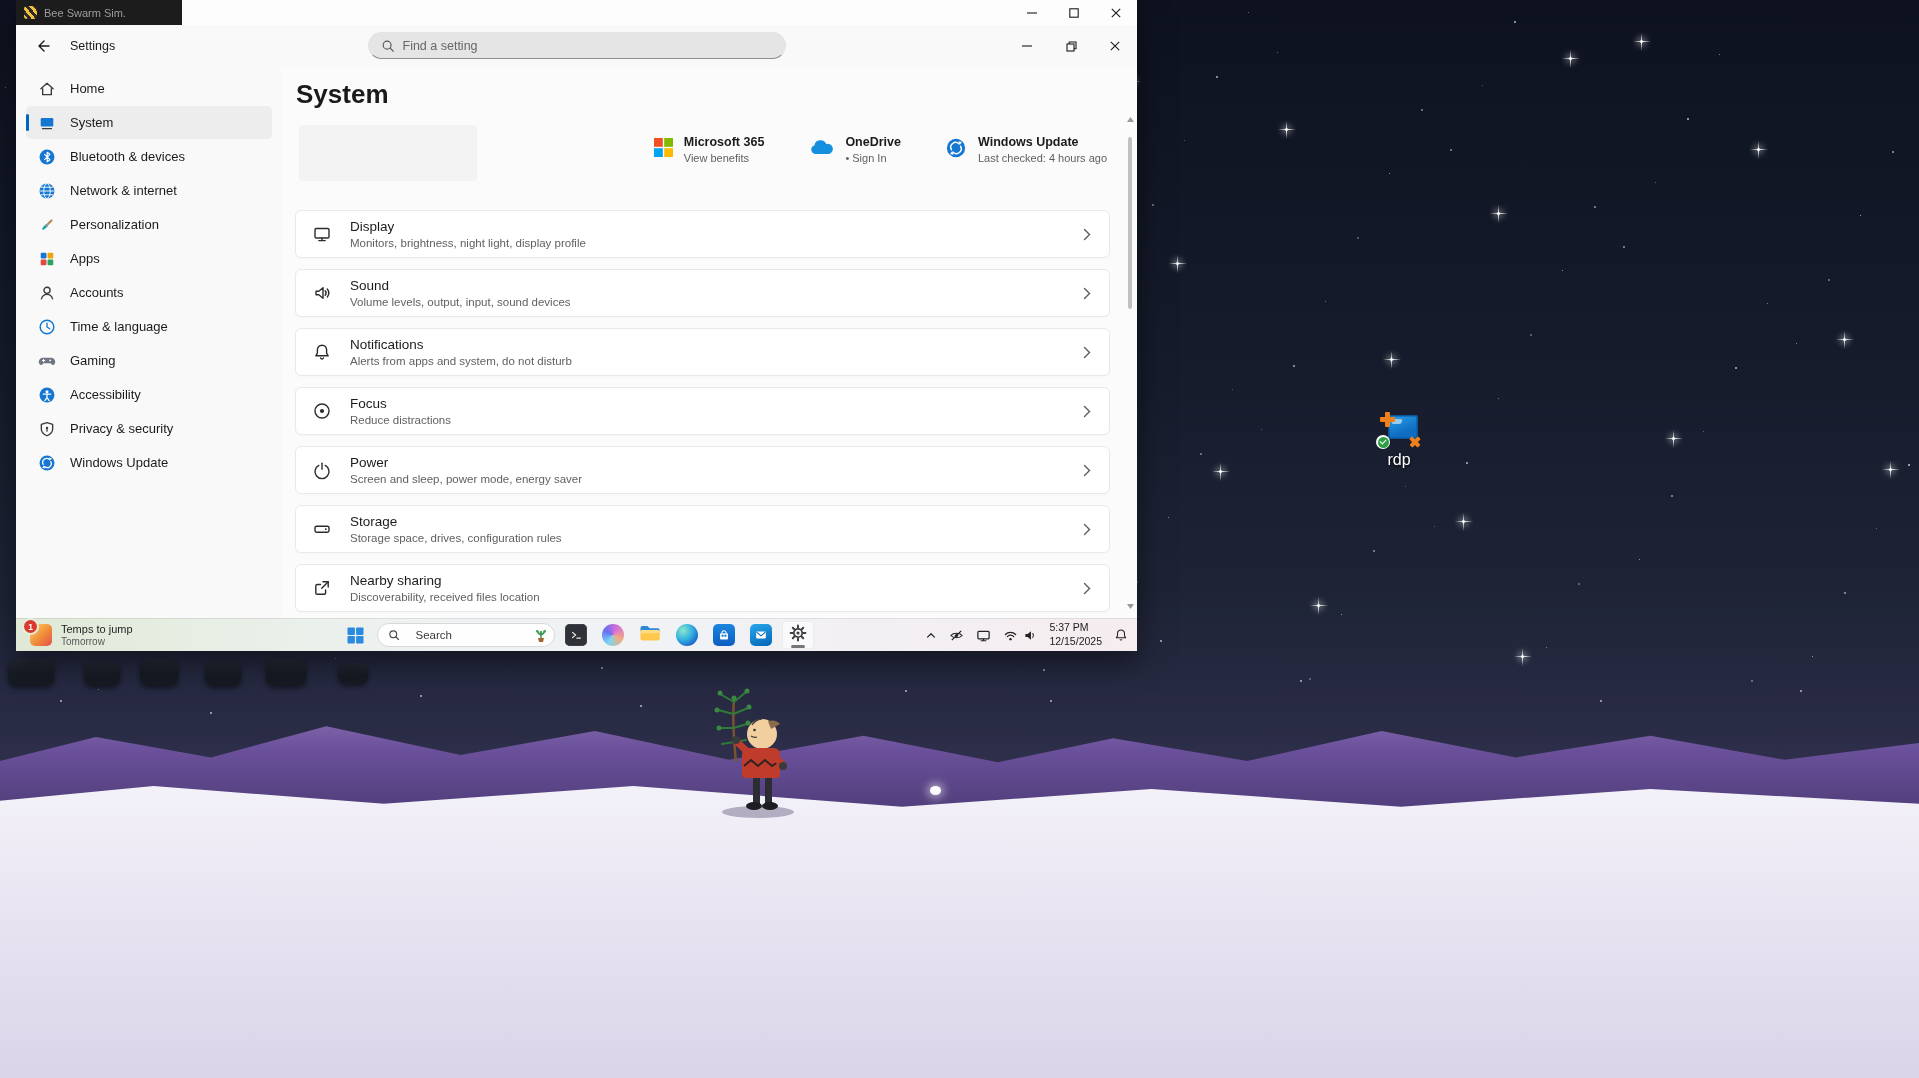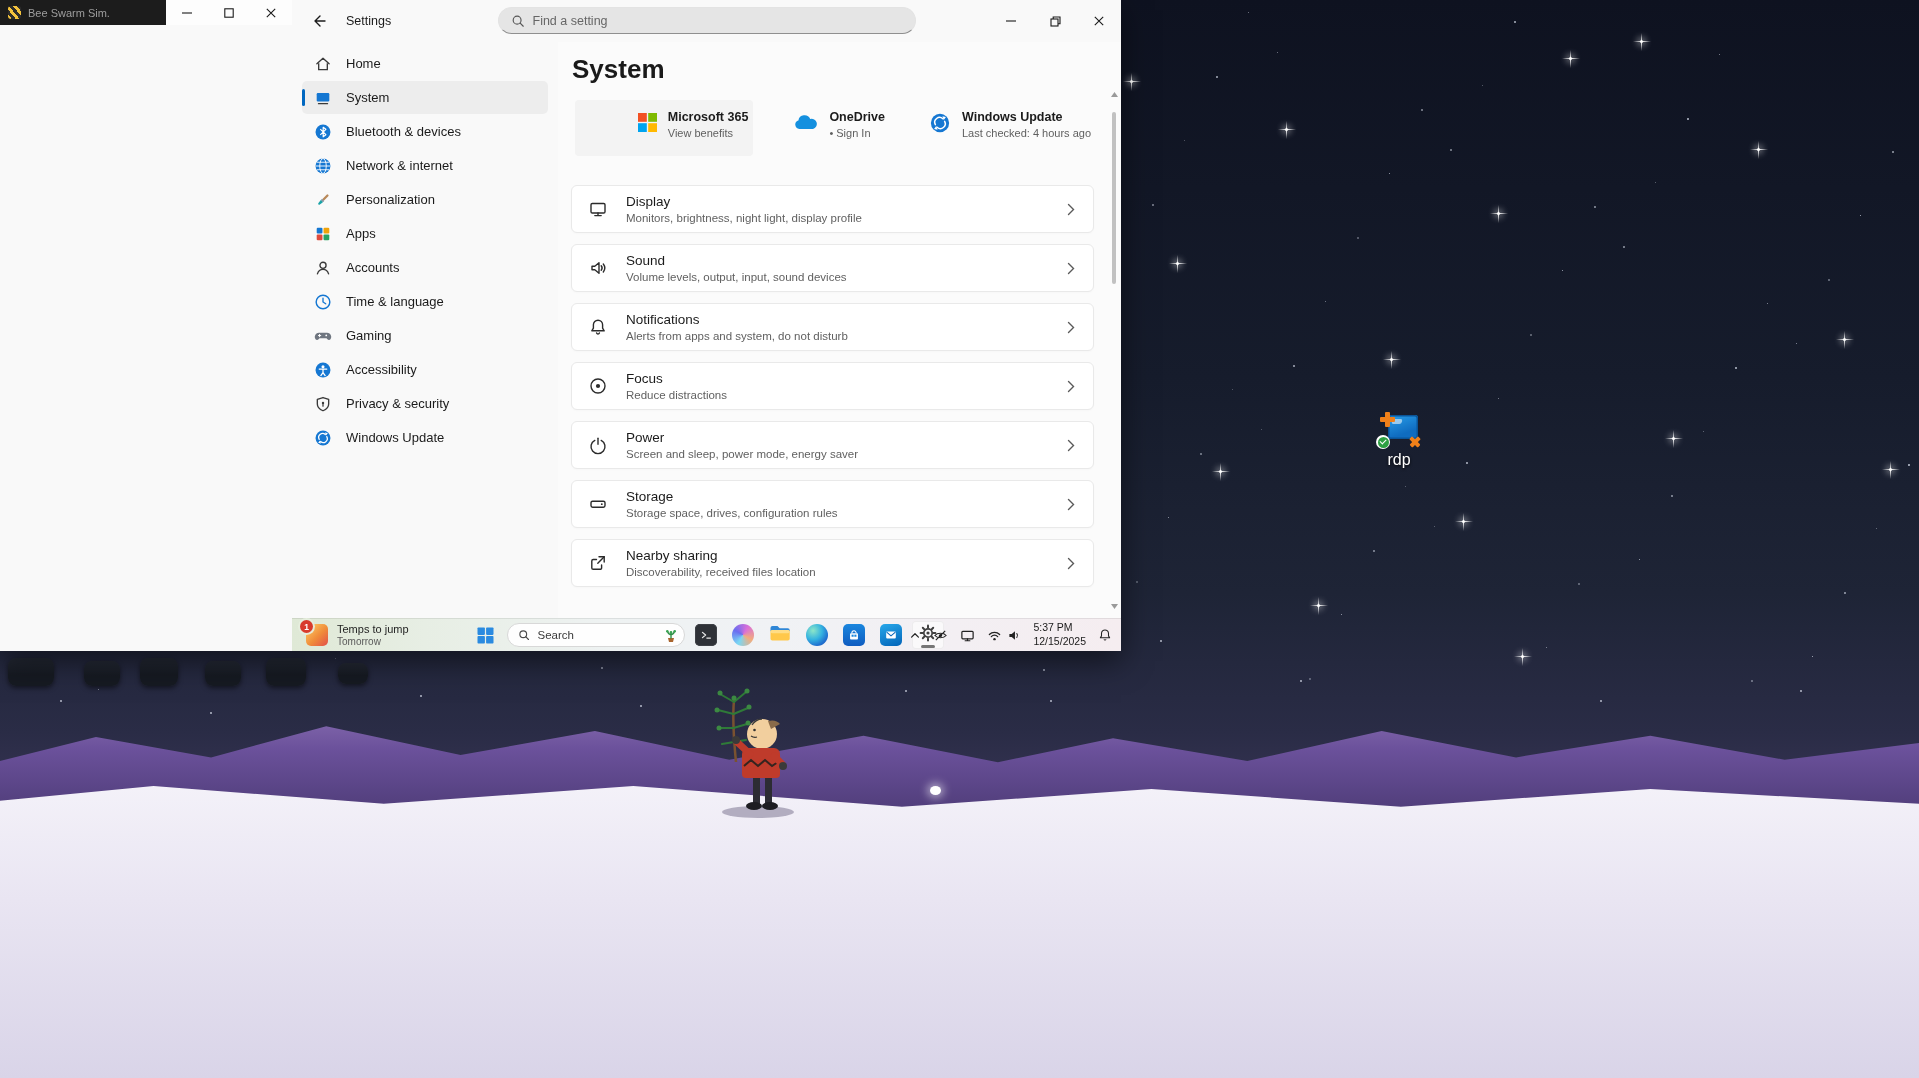--- a/index.html
+++ b/index.html
@@ -32,21 +32,21 @@
   .rdp-plus-v{position:absolute;left:6px;top:0;width:5px;height:15px;background:#f08019;border-radius:1px}
   .rdp-plus-h{position:absolute;left:1px;top:5px;width:15px;height:5px;background:#f08019;border-radius:1px}
   .rdp-x1,.rdp-x2{position:absolute;right:-2px;bottom:3px;width:12px;height:3.5px;background:#f08019;border-radius:1px}
   .rdp-x1{transform:rotate(45deg)}.rdp-x2{transform:rotate(-45deg)}
   .rdp-check{position:absolute;left:-3px;bottom:-3px;width:14px;height:14px;border-radius:50%;background:#fff;display:flex;align-items:center;justify-content:center}
   .rdp-check i{width:11px;height:11px;border-radius:50%;background:#2ea043;display:block;position:relative}
   .rdp-check i::after{content:'';position:absolute;left:2.5px;top:2.8px;width:5px;height:2.8px;border-left:1.6px solid #fff;border-bottom:1.6px solid #fff;transform:rotate(-45deg)}
   .desk-icon .lbl{color:#fff;font-size:16px;text-shadow:0 1px 3px rgba(0,0,0,.9)}
 
   
-  .rdp-window{position:absolute;left:0;top:0;width:1121px;height:651px;z-index:10;background:#f9f9f9;box-shadow:0 10px 28px rgba(0,0,0,.5);display:flex;}
+  .rdp-window{position:absolute;left:16px;top:0;width:1121px;height:651px;z-index:10;background:#f9f9f9;box-shadow:0 10px 28px rgba(0,0,0,.5);display:flex;flex-direction:column}
   .rdp-titlebar{height:25px;background:#fdfdfd;display:flex;align-items:center;position:relative;flex:none}
   .rdp-title-left{height:100%;width:166px;background:#1c1c1c;display:flex;align-items:center;gap:7px;padding-left:8px}
   .bee-ico{width:13px;height:13px;border-radius:3px;background:repeating-linear-gradient(50deg,#f3c23c 0 3px,#2c2c2c 3px 6px);flex:none}
   .rdp-title-text{color:#9d9d9d;font-size:11px;white-space:nowrap}
   .winctl{margin-left:auto;display:flex;height:100%}
   .winctl .wbtn{width:42px;height:100%;display:flex;align-items:center;justify-content:center}
   .wbtn svg{display:block}
 
   
   .settings-app{flex:1;position:relative;background:#f9f9f9;display:flex;flex-direction:column;overflow:hidden}
@@ -92,21 +92,21 @@
   .taskbar{height:33px;flex:none;position:relative;background:linear-gradient(90deg,#dfe9d6 0%,#e7eee4 16%,#eef2f2 38%,#f0f2f5 58%,#f3eff3 80%,#f5edf0 100%);border-top:1px solid rgba(0,0,0,.08)}
   .widget{position:absolute;left:6px;top:0;height:100%;display:flex;align-items:center;gap:9px;padding:0 8px;border-radius:5px}
   .w-ico{position:relative;width:22px;height:22px;border-radius:5px;background:linear-gradient(135deg,#ffd36b,#f08c3a 55%,#e2504a);flex:none}
   .w-badge{position:absolute;left:-6px;top:-4px;width:13px;height:13px;border-radius:50%;background:#d83b2e;color:#fff;font-size:8.5px;font-weight:700;display:flex;align-items:center;justify-content:center;box-shadow:0 0 0 2px rgba(230,238,222,.95)}
   .w-l1{font-size:11px;color:#1f1f1f}
   .w-l2{font-size:10px;color:#5a5a5a;margin-top:1px}
   .tb-center{position:absolute;left:50%;top:0;height:100%;transform:translateX(-50%);display:flex;align-items:center;gap:5px}
   .tb-btn{width:32px;height:28px;border-radius:4px;display:flex;align-items:center;justify-content:center;position:relative}
   .tb-btn.active{background:rgba(255,255,255,.6);box-shadow:inset 0 0 0 1px rgba(0,0,0,.05)}
   .tb-btn.active::after{content:'';position:absolute;bottom:1px;left:50%;transform:translateX(-50%);width:14px;height:3px;border-radius:2px;background:#767676}
-  .tb-search{width:178px;height:24px;border-radius:12px;background:rgba(255,255,255,.92);border:1px solid #d8d8d8;display:flex;align-items:center;gap:8px;padding:0 5px 0 10px}
+  .tb-search{width:178px;height:24px;border-radius:12px;background:rgba(255,255,255,.92);border:1px solid #d8d8d8;display:flex;align-items:center;gap:16px;padding:0 5px 0 10px}
   .tb-search span{font-size:11.5px;color:#3a3a3a;flex:1}
   .icon22{width:22px;height:22px;border-radius:5px;flex:none}
   .ico-terminal{background:#2e3137;box-shadow:inset 0 0 0 1px #3d4046;display:flex;align-items:center;justify-content:center}
   .ico-copilot{border-radius:50%;background:conic-gradient(from 210deg,#79d7f3,#6a6df0,#d96fd8,#f2ac7d,#79d7f3)}
   .ico-edge{border-radius:50%;background:radial-gradient(circle at 32% 30%,#8ce6c8,#35b3e0 42%,#1f6fd0 72%,#15489c)}
   .ico-store{background:linear-gradient(180deg,#1a86de,#0f5cc0);display:flex;align-items:center;justify-content:center}
   .ico-outlook{background:linear-gradient(160deg,#28a8ea,#0364b8);display:flex;align-items:center;justify-content:center}
   .tray{position:absolute;right:4px;top:0;height:100%;display:flex;align-items:center;gap:2px}
   .tray-btn{height:26px;border-radius:4px;display:flex;align-items:center;justify-content:center;gap:6px;padding:0 5px}
   .clock{text-align:left;font-size:10.5px;color:#1b1b1b;line-height:1.3;margin:13px 5px}

